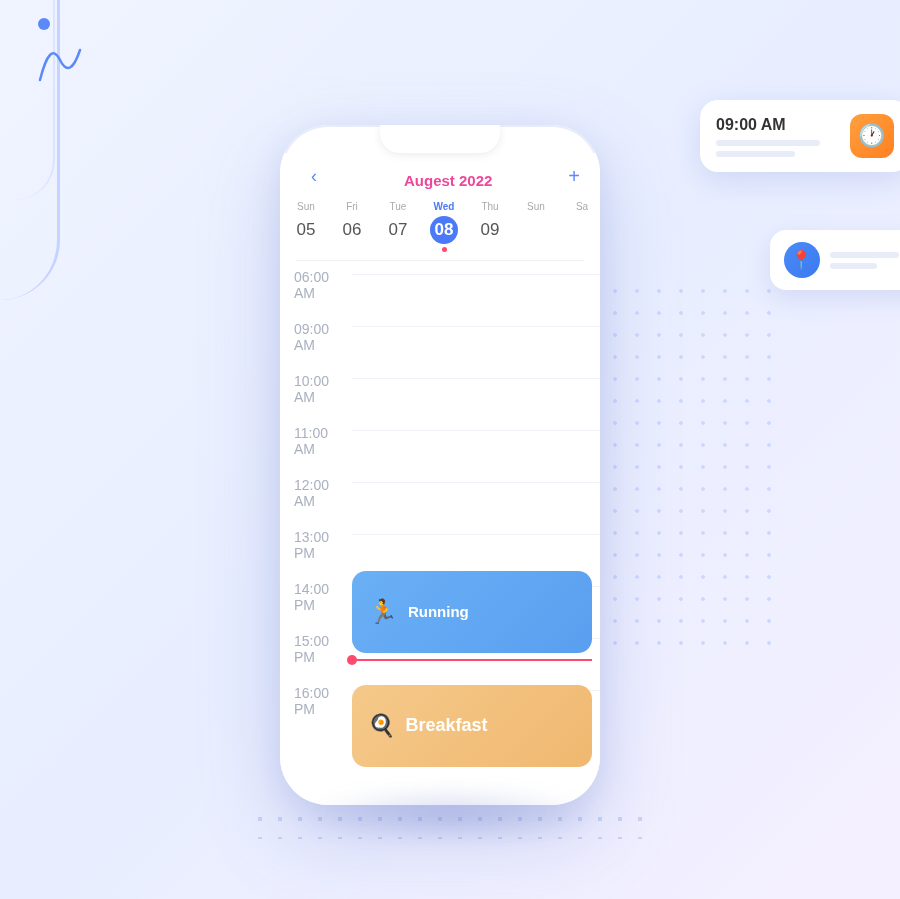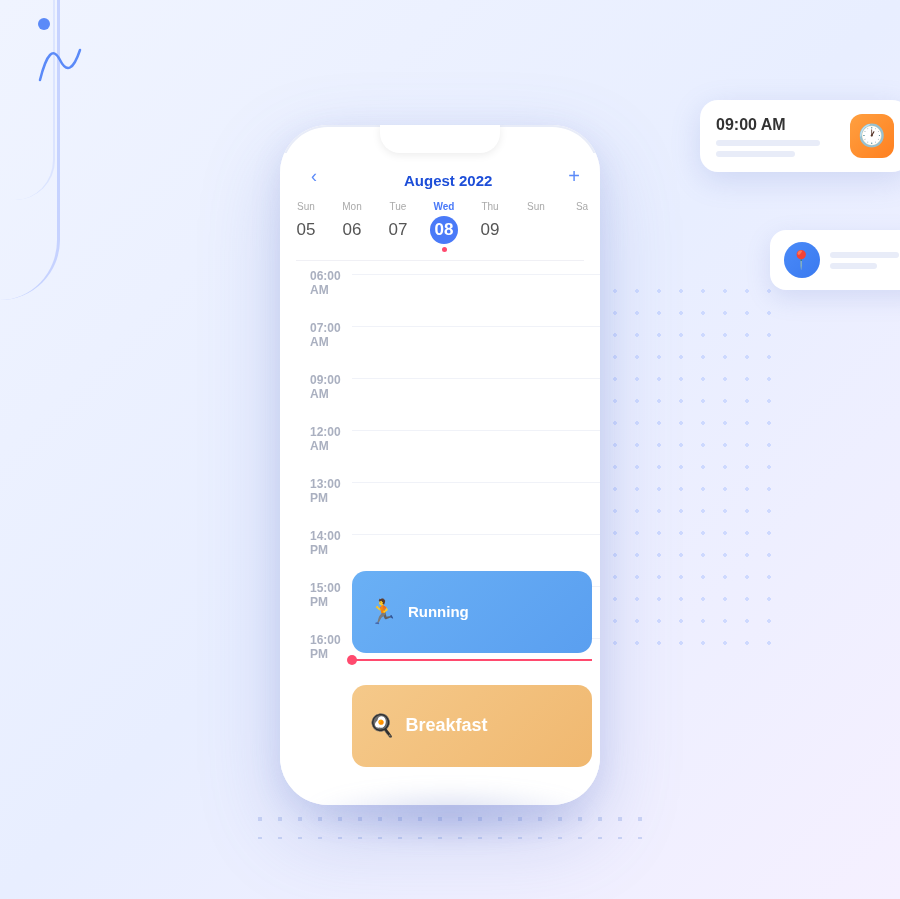--- a/index.html
+++ b/index.html
@@ -108,21 +108,21 @@
 
     .cal-nav-btn {
       color: #5b8af8;
       font-size: 18px;
       cursor: pointer;
       width: 28px;
       text-align: center;
     }
 
     .cal-title {
-      color: #1d4ed8;
+      color: #ec4899;
       font-size: 15px;
       font-weight: 600;
       margin-top: 7px;
     }
 
     .cal-add-btn {
       color: #5b8af8;
       font-size: 20px;
       cursor: pointer;
     }
@@ -189,25 +189,25 @@
 
     .time-slot {
       display: flex;
       align-items: flex-start;
       min-height: 52px;
       position: relative;
     }
 
     .time-label {
       width: 72px;
-      font-size: 12px;
+      font-size: 14px;
       color: #aab0c0;
-      padding: 8px 8px 0 30px;
+      padding: 8px 8px 0 14px;
       flex-shrink: 0;
-      font-weight: 700;
+      font-weight: 400;
     }
 
     .slot-line {
       flex: 1;
       height: 1px;
       background: #f0f2f8;
       margin-top: 13px;
     }
 
     
@@ -432,21 +432,21 @@
         <div class="cal-title">Augest 2022</div>
         <div class="cal-add-btn">+</div>
       </div>
 
       <div class="day-strip">
         <div class="day-item">
           <div class="day-name">Sun</div>
           <div class="day-num">05</div>
         </div>
         <div class="day-item">
-          <div class="day-name">Mon</div>
+          <div class="day-name">Fri</div>
           <div class="day-num">06</div>
         </div>
         <div class="day-item">
           <div class="day-name">Tue</div>
           <div class="day-num">07</div>
         </div>
         <div class="day-item active">
           <div class="day-name">Wed</div>
           <div class="day-num">08</div>
           <div class="day-dot"></div>
@@ -467,25 +467,29 @@
 
       <div class="divider"></div>
 
       <div class="time-slots" style="position:relative;">
 
         <div class="time-slot">
           <div class="time-label">06:00 AM</div>
           <div class="slot-line"></div>
         </div>
         <div class="time-slot">
-          <div class="time-label">07:00 AM</div>
-          <div class="slot-line"></div>
-        </div>
-        <div class="time-slot">
           <div class="time-label">09:00 AM</div>
+          <div class="slot-line"></div>
+        </div>
+        <div class="time-slot">
+          <div class="time-label">10:00 AM</div>
+          <div class="slot-line"></div>
+        </div>
+        <div class="time-slot">
+          <div class="time-label">11:00 AM</div>
           <div class="slot-line"></div>
         </div>
         <div class="time-slot">
           <div class="time-label">12:00 AM</div>
           <div class="slot-line"></div>
         </div>
         <div class="time-slot">
           <div class="time-label">13:00 PM</div>
           <div class="slot-line"></div>
         </div>

